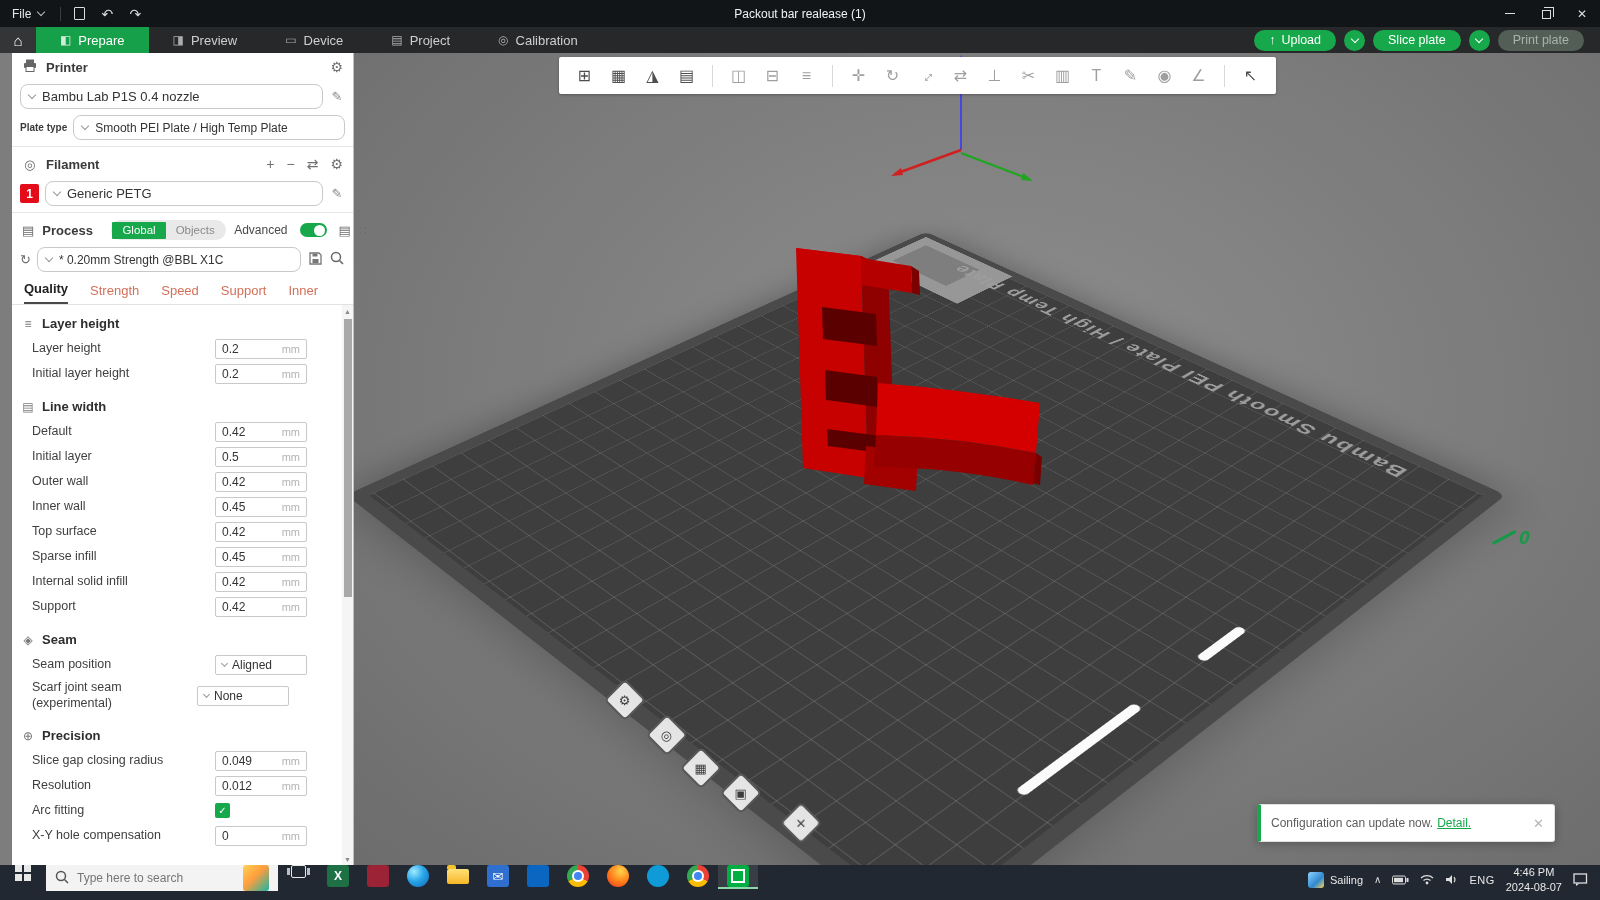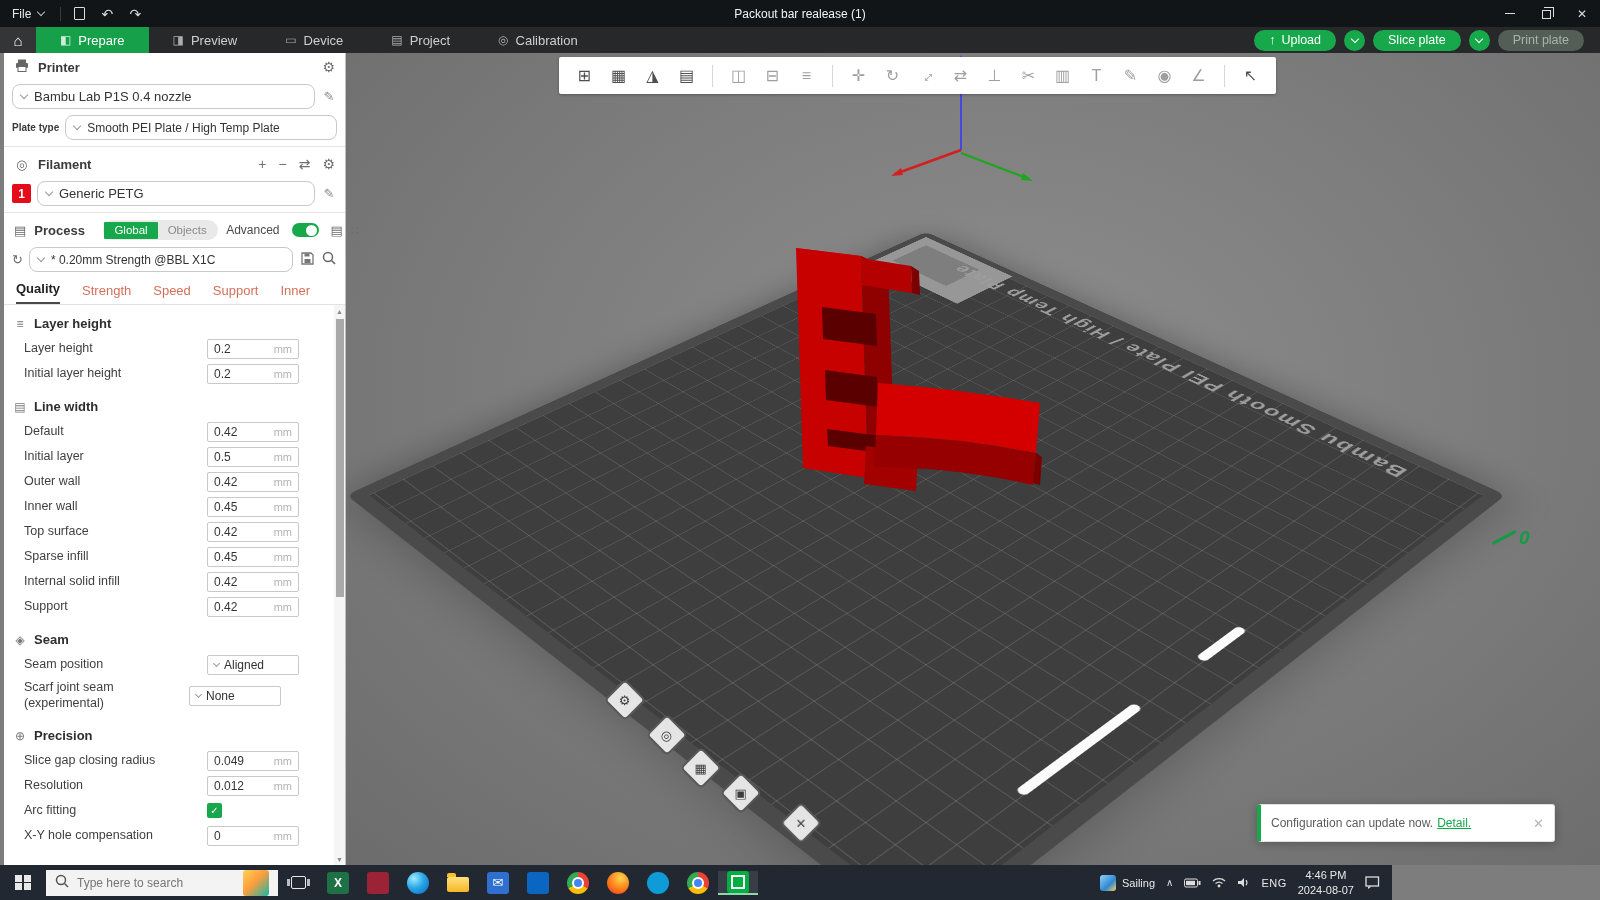--- a/index.html
+++ b/index.html
@@ -25,21 +25,21 @@
   .nav-home{width:36px;height:26px;display:flex;align-items:center;justify-content:center;color:#fff;background:#343537;font-size:15px}
   .nav-tab{display:flex;align-items:center;gap:7px;height:26px;padding:0 24px;color:#cfcfcf;font-size:13px;cursor:default}
   .nav-tab .ti{font-size:12px;opacity:.8}
   .nav-tab.active{background:#17a04a;color:#fff}
   .nav-right{margin-left:auto;display:flex;align-items:center;gap:8px;padding-right:16px}
   .pillbtn{height:21px;padding:0 15px;border-radius:11px;background:#17a84c;color:#fff;font-size:12.5px;display:flex;align-items:center;gap:6px}
   .dropcircle{width:21px;height:21px;border-radius:50%;background:#17a84c;color:#fff;display:flex;align-items:center;justify-content:center;font-size:9px}
   .pillbtn.disabled{background:#535e57;color:#a9b3ac}
 
   
-  .sidebar{position:absolute;left:4px;top:53px;width:342px;height:812px;background:#ffffff;border-right:1px solid #bfbfbf;display:flex;flex-direction:column;z-index:10}
+  .sidebar{position:absolute;left:12px;top:53px;width:342px;height:812px;background:#ffffff;border-right:1px solid #bfbfbf;display:flex;flex-direction:column;z-index:10}
   .sec-head{height:28px;display:flex;align-items:center;padding:0 10px;gap:8px;flex:none}
   .sec-head .si{color:#666;font-size:13px;width:16px;text-align:center}
   .sec-title{font-weight:bold;font-size:13px;color:#3a3a3a}
   .sec-actions{margin-left:auto;display:flex;align-items:center;gap:12px;color:#707070;font-size:14px}
   .sec-actions span{cursor:pointer}
   .selrow{display:flex;align-items:center;padding:3px 8px;gap:6px;flex:none}
   .combo{flex:1;height:25px;border:1px solid #c9c9c9;border-radius:8px;display:flex;align-items:center;padding:0 8px;gap:7px;background:#fff;font-size:13px;color:#333}
   .combo .chev{border-color:#999}
   .edit-ico{color:#8a8a8a;font-size:13px;width:16px;text-align:center}
   .lbl-b{font-weight:bold;font-size:10px;color:#3a3a3a;white-space:nowrap}
@@ -100,21 +100,21 @@
   .vpbtn .g{transform:rotate(-45deg);font-size:13px;color:#3c3c3c}
 
   .marker0{position:absolute;left:1148px;top:474px;z-index:8;color:#149a46;font-weight:bold;font-style:italic;font-size:19px;display:flex;align-items:flex-start;gap:2px}
   .marker0 .mline{width:26px;height:2.5px;background:#149a46;transform:rotate(-28deg);margin-top:9px}
 
   .toast{position:absolute;left:914px;top:751px;width:298px;height:38px;background:#fff;border:1px solid #e0e0e0;border-left:4px solid #17a84c;border-radius:3px;box-shadow:0 2px 10px rgba(0,0,0,.25);display:flex;align-items:center;padding:0 10px;gap:4px;z-index:40;font-size:12px;color:#5c5c5c}
   .toast-link{color:#17a84c;text-decoration:underline;cursor:pointer}
   .toast-close{margin-left:auto;color:#b5b5b5;font-size:13px;cursor:pointer}
 
   
-  .taskbar{position:absolute;left:0;top:865px;width:1392px;height:35px;background:#222831;display:flex;align-items:center;color:#e8e8e8;z-index:60}
+  .taskbar{position:absolute;left:0;top:865px;width:1600px;height:35px;background:#222831;display:flex;align-items:flex-start;color:#e8e8e8;z-index:60}
   .tk-start{width:46px;display:flex;align-items:center;justify-content:center}
   .win-logo{display:grid;grid-template-columns:7px 7px;grid-template-rows:7px 7px;gap:1.5px}
   .win-logo i{background:#e8e8e8}
   .tk-search{width:232px;background:#f3f3f3;display:flex;align-items:center;gap:8px;padding:0 9px;color:#444}
   .tk-search input{border:none;outline:none;background:transparent;font-size:12px;color:#444;flex:1;width:100px;font-family:"Liberation Sans",sans-serif}
   .tk-highlight{width:26px;height:26px;border-radius:3px;background:linear-gradient(135deg,#ffd257 0%,#ff9e3d 45%,#19b5a5 100%);flex:none}
   .tk-btn{width:40px;display:flex;align-items:center;justify-content:center;position:relative}
   .tk-btn.active{background:rgba(255,255,255,.10);border-bottom:2.5px solid #8fd6a8}
   .ic-taskview{width:15px;height:13px;border:1.6px solid #e8e8e8;border-radius:2px;position:relative}
   .ic-taskview:before{content:"";position:absolute;left:-5px;top:2px;width:3px;height:7px;background:#b9bec4}

